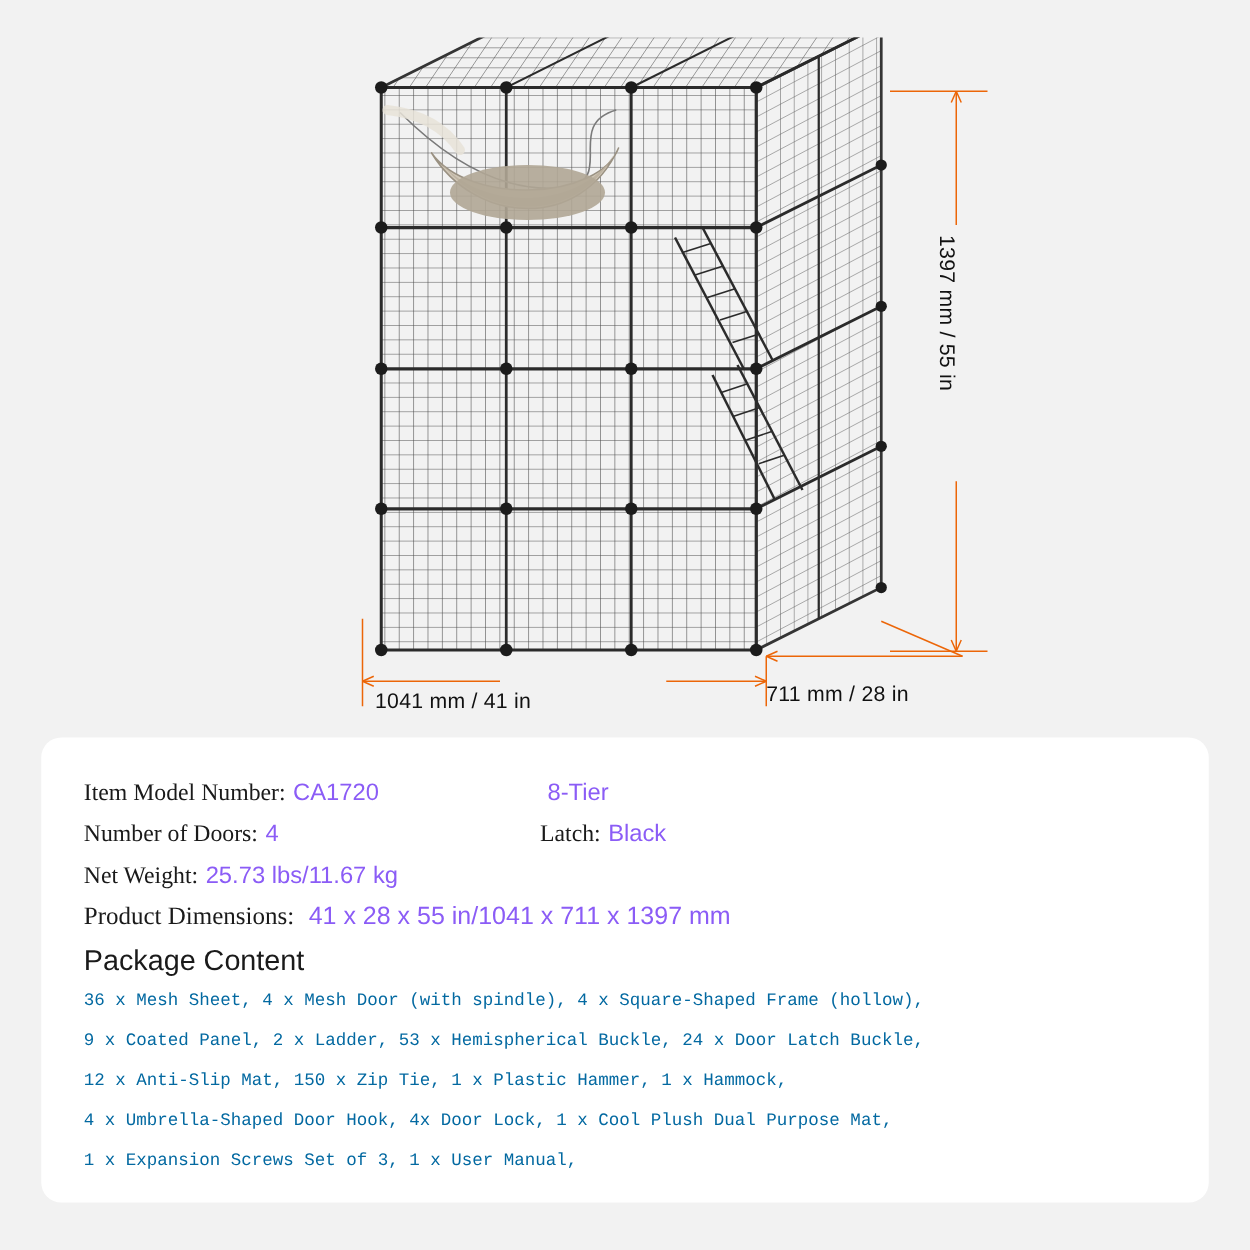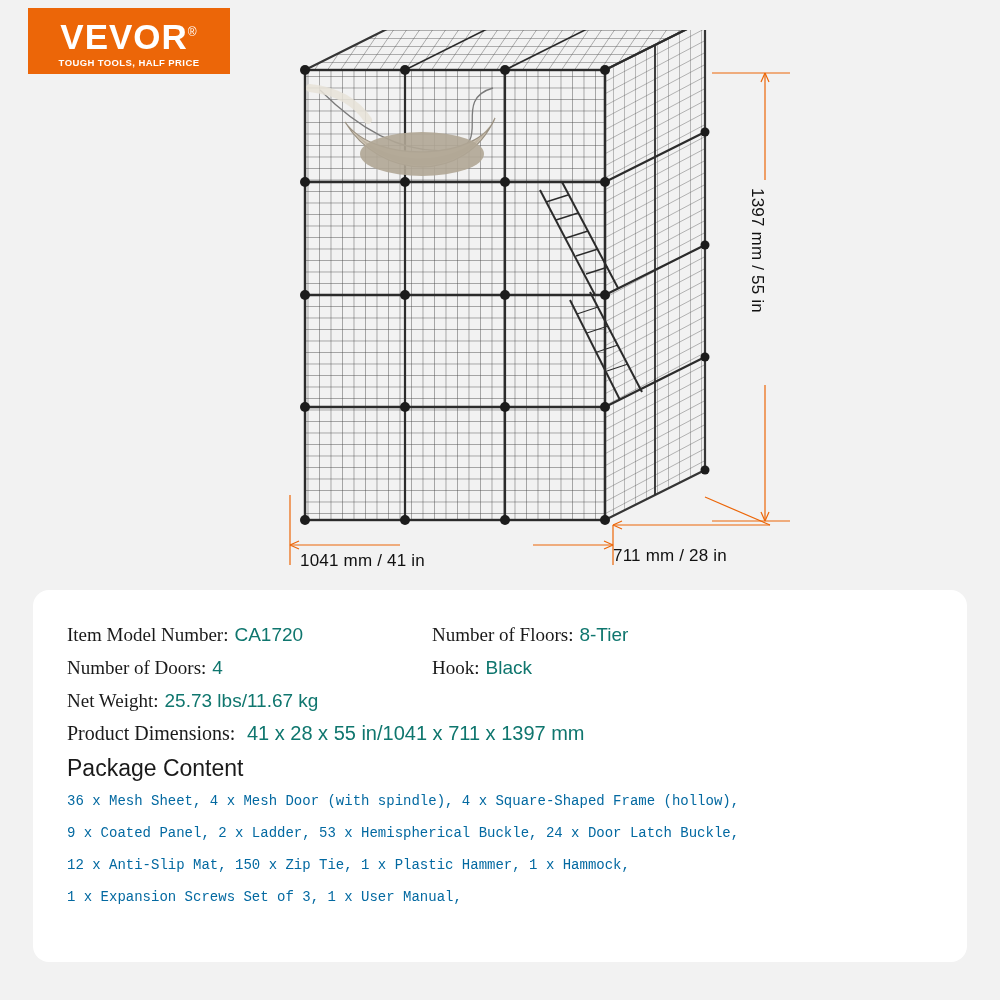--- a/index.html
+++ b/index.html
@@ -111,21 +111,21 @@
     font-size: 19px;
     line-height: 33px;
     color: #1a1a1a;
     white-space: nowrap;
   }
   .spec-col {
     display: flex;
   }
   .spec-col.left { width: 365px; }
   .spec-label { color: #1a1a1a; font-family: Liberation Serif, serif; }
-  .spec-value { color: #0f766e; margin-left: 6px; }
+  .spec-value { color: #8b5cf6; margin-left: 6px; }
   .spec-single {
     font-size: 20px;
     line-height: 33px;
     color: #1a1a1a;
     white-space: nowrap;
   }
   .pkg-title {
     font-size: 23px;
     line-height: 34px;
     color: #1a1a1a;
@@ -137,26 +137,20 @@
     color: #0369a1;
     white-space: nowrap;
     font-family: Liberation Mono, monospace;
   }
 </style>
 </head>
 <body>
 
 <div class="page">
 
-  <div class="logo-box">
-    <div class="logo-main">
-      <span>VEVOR</span><span class="logo-reg">®</span>
-    </div>
-    <div class="logo-sub">TOUGH TOOLS, HALF PRICE</div>
-  </div>
 
   <div class="product-area">
 
     <svg class="cage-svg" width="560" height="530" viewBox="0 0 560 530">
       <defs>
         <pattern id="mesh" width="11.5" height="11.5" patternUnits="userSpaceOnUse">
           <path d="M0 0 H11.5 M0 0 V11.5" stroke="#4b4b4b" stroke-width="0.9" fill="none"></path>
         </pattern>
         <pattern id="meshTop" width="13" height="8" patternUnits="userSpaceOnUse" patternTransform="skewX(-34)">
           <path d="M0 0 H13 M0 0 V8" stroke="#4b4b4b" stroke-width="0.9" fill="none"></path>
@@ -275,32 +269,31 @@
   </div>
 
   <div class="spec-card">
 
     <div class="spec-row">
       <div class="spec-col left">
         <span class="spec-label">Item Model Number:</span>
         <span class="spec-value">CA1720</span>
       </div>
       <div class="spec-col">
-        <span class="spec-label">Number of Floors:</span>
         <span class="spec-value">8-Tier</span>
       </div>
     </div>
 
     <div class="spec-row">
       <div class="spec-col left">
         <span class="spec-label">Number of Doors:</span>
         <span class="spec-value">4</span>
       </div>
       <div class="spec-col">
-        <span class="spec-label">Hook:</span>
+        <span class="spec-label">Latch:</span>
         <span class="spec-value">Black</span>
       </div>
     </div>
 
     <div class="spec-row">
       <div class="spec-col">
         <span class="spec-label">Net Weight:</span>
         <span class="spec-value">25.73 lbs/11.67 kg</span>
       </div>
     </div>
@@ -308,16 +301,17 @@
     <div class="spec-single">
       <span class="spec-label">Product Dimensions:</span>
       <span class="spec-value">41 x 28 x 55 in/1041 x 711 x 1397 mm</span>
     </div>
 
     <div class="pkg-title">Package Content</div>
 
     <div class="pkg-line">36 x Mesh Sheet,   4 x Mesh Door (with spindle),   4 x Square-Shaped Frame (hollow),</div>
     <div class="pkg-line">9 x Coated Panel,   2 x Ladder,   53 x Hemispherical Buckle,   24 x Door Latch Buckle,</div>
     <div class="pkg-line">12 x Anti-Slip Mat,   150 x Zip Tie,   1 x Plastic Hammer,   1 x Hammock,</div>
+    <div class="pkg-line">4 x Umbrella-Shaped Door Hook,   4x Door Lock,   1 x Cool Plush Dual Purpose Mat,</div>
     <div class="pkg-line">1 x Expansion Screws Set of 3,   1 x User Manual,</div>
   </div>
 
 </div>
 
 </body></html>

